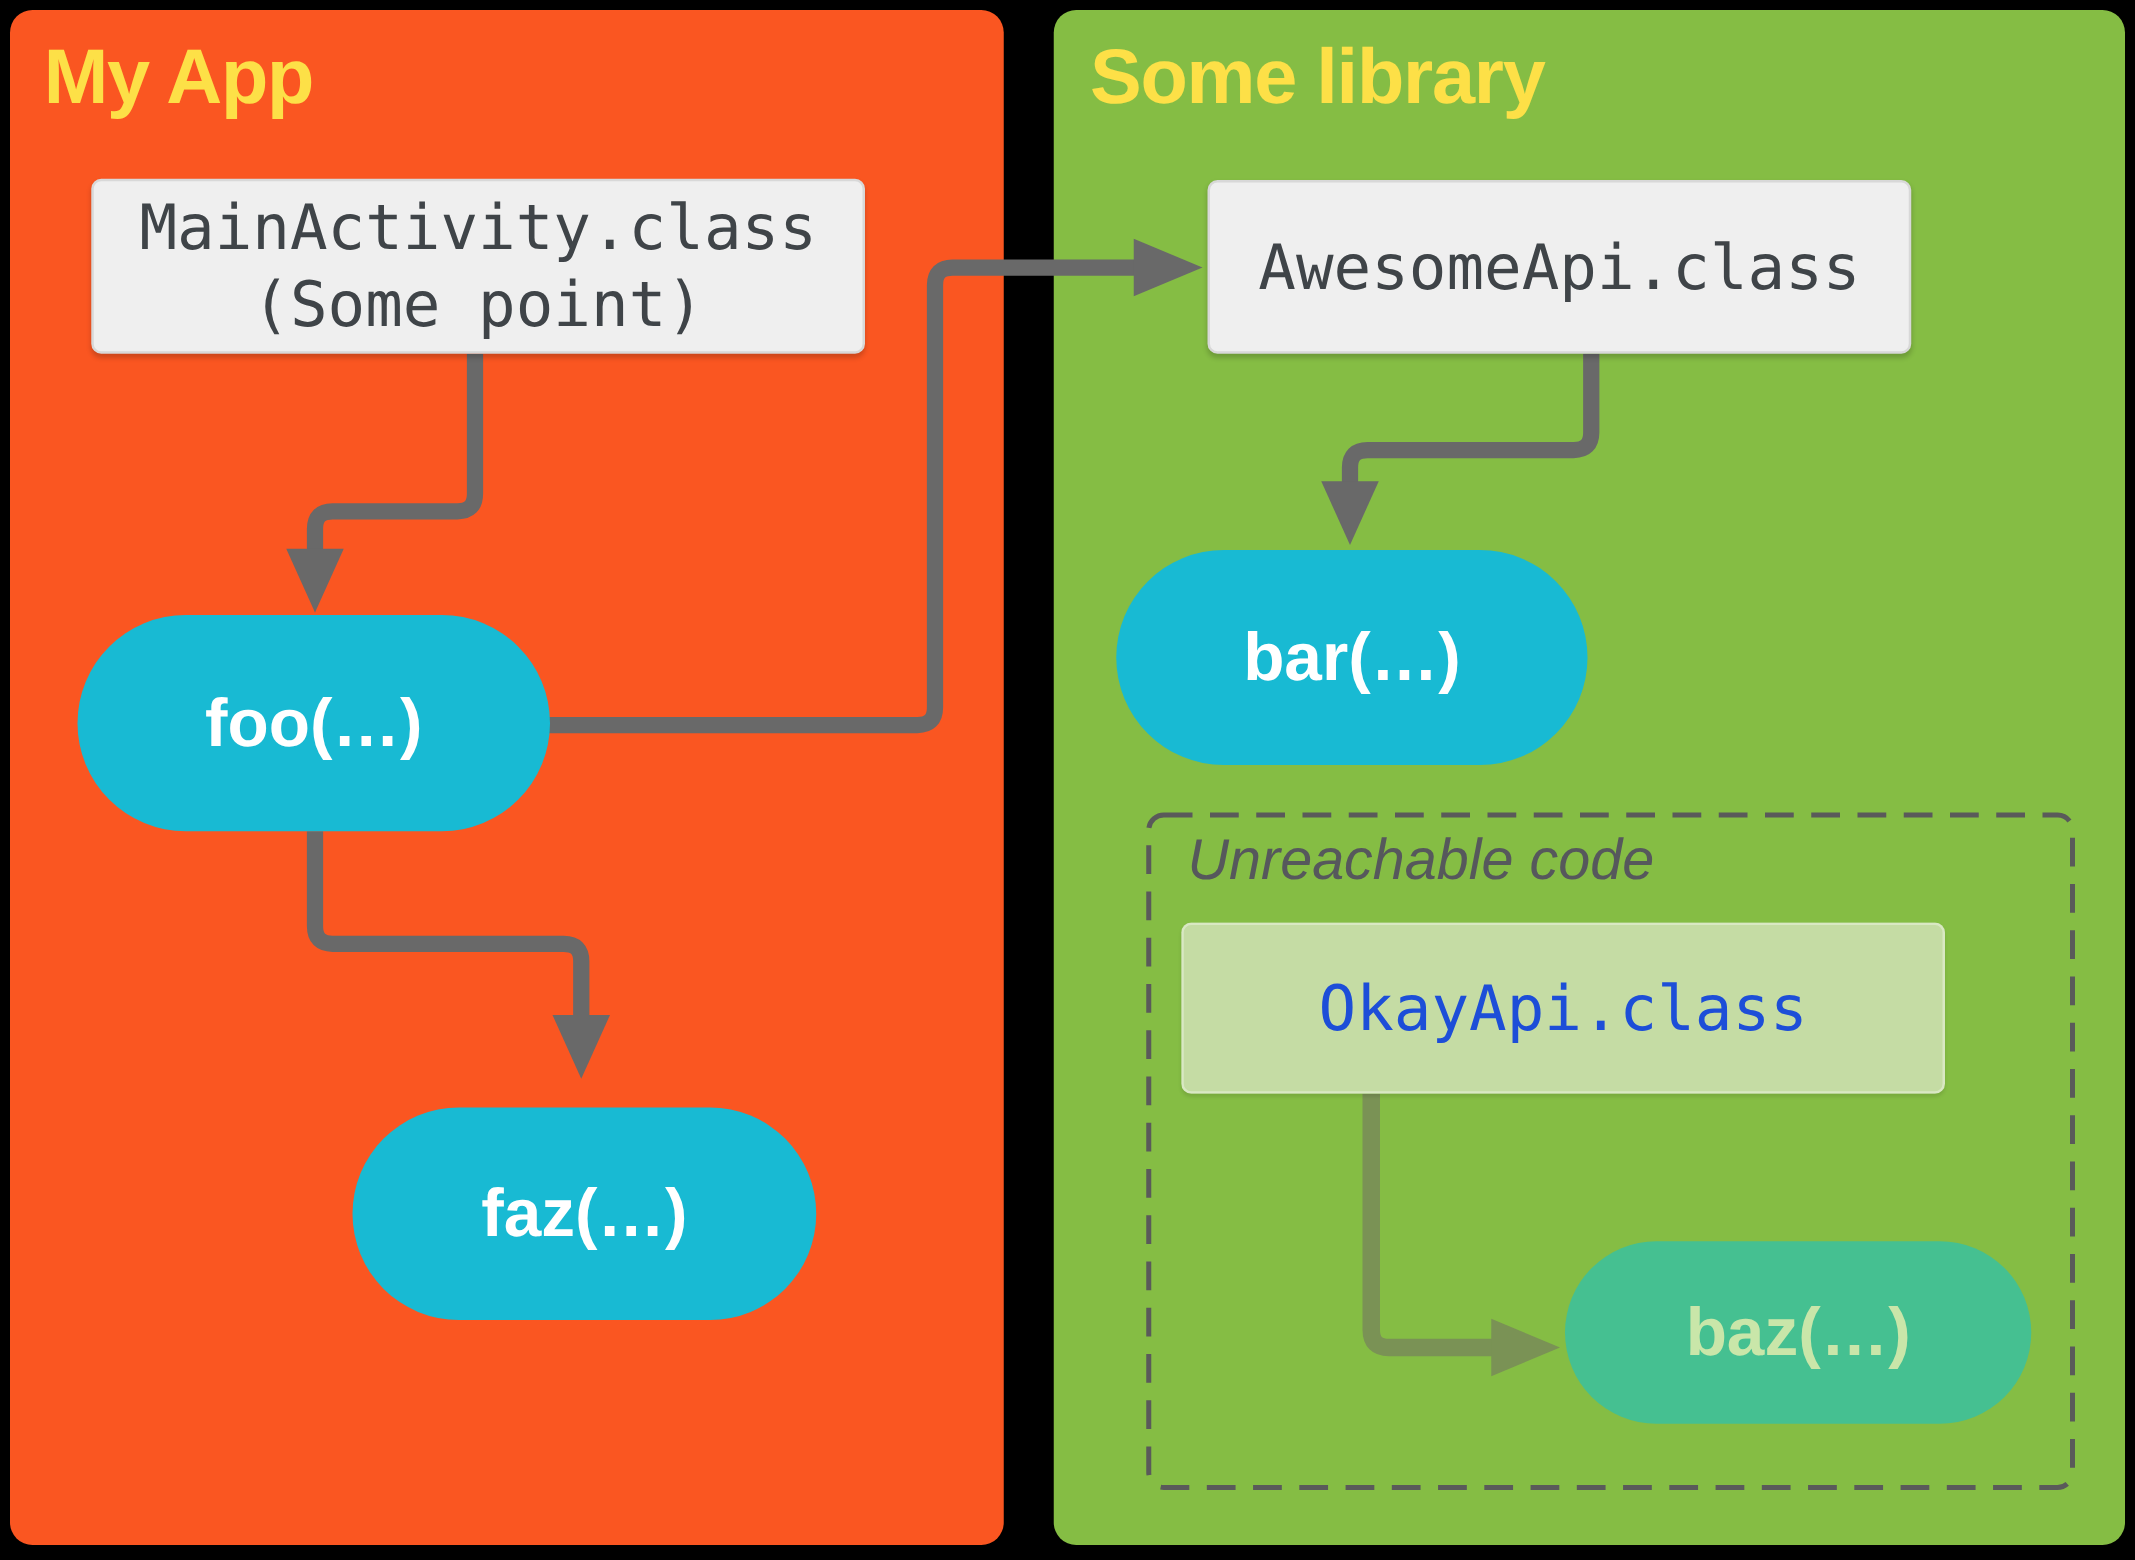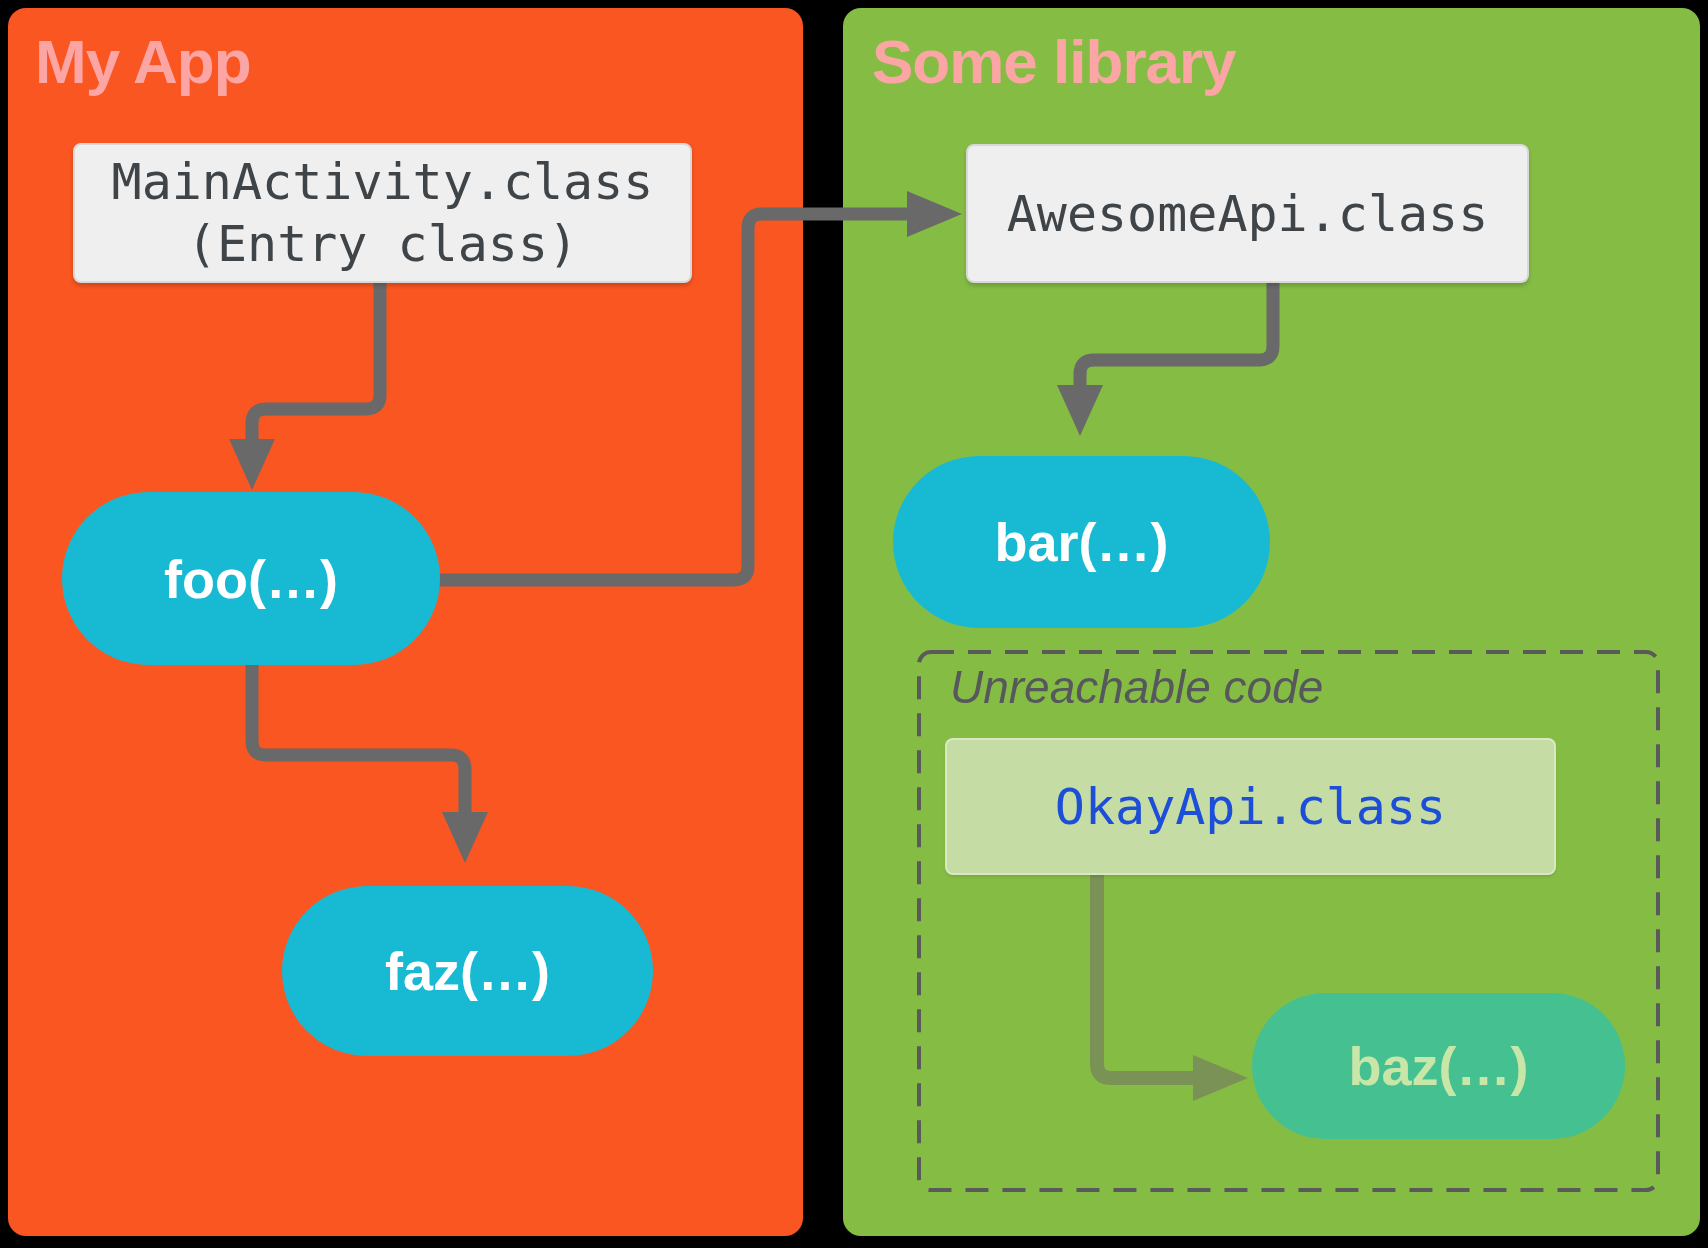--- a/index.html
+++ b/index.html
@@ -1,41 +1,41 @@
 <!DOCTYPE html>
 <html><head>
 <meta charset="utf-8">
 <style>
   html,body{margin:0;padding:0;background:#000;}
   body{width:1708px;height:1248px;position:relative;overflow:hidden;
        font-family:"Liberation Sans",sans-serif;}
   .panel{position:absolute;top:8px;height:1228px;border-radius:18px;}
   #panel-app{left:8px;width:795px;background:#FA5621;}
   #panel-lib{left:843px;width:857px;background:#85BD44;}
-  .panel-title{position:absolute;top:18px;color:#fca5a5;font-size:62px;
+  .panel-title{position:absolute;top:18px;color:#fde047;font-size:62px;
        font-weight:bold;letter-spacing:-1px;white-space:nowrap;}
   #title-app{left:35px;top:26px;}
   #title-lib{left:872px;top:26px;}
   .classbox{position:absolute;background:#EFEFEF;border:2px solid #D8D8D8;
        border-radius:8px;box-sizing:border-box;display:flex;flex-direction:column;
        align-items:center;justify-content:center;
        font-family:"DejaVu Sans Mono","Liberation Mono",monospace;
        font-size:50px;color:#3F4448;line-height:62px;white-space:nowrap;
        box-shadow:0 3px 4px rgba(0,0,0,0.18);}
   #node-mainactivity{left:73px;top:143px;width:619px;height:140px;}
   #node-awesomeapi{left:966px;top:144px;width:563px;height:139px;}
   #node-okayapi{left:945px;top:738px;width:611px;height:137px;
        background:#C5DCA4;border:2px solid rgba(255,255,255,0.35);
        color:#1d4ed8;box-shadow:0 2px 3px rgba(0,0,0,0.10);}
   .pill{position:absolute;background:#18BAD3;border-radius:95px;
        display:flex;align-items:center;justify-content:center;
        color:#fff;font-size:54px;font-weight:bold;white-space:nowrap;}
   #node-foo{left:62px;top:492px;width:378px;height:173px;}
   #node-faz{left:282px;top:886px;width:371px;height:170px;}
-  #node-bar{left:893px;top:456px;width:377px;height:172px;align-items:center;}
+  #node-bar{left:893px;top:440px;width:377px;height:172px;align-items:center;}
   #node-baz{left:1252px;top:993px;width:373px;height:146px;
        background:#45C091;color:#C9E6A9;}
   #edges{position:absolute;left:0;top:0;z-index:5;pointer-events:none;}
   .node{z-index:10;}
   #unreachable-label{position:absolute;left:950px;top:660px;z-index:10;
        font-size:46px;font-style:italic;color:#56585C;font-weight:500;}
 </style>
 </head>
 <body>
 
@@ -70,21 +70,21 @@
   </g>
 
   <g>
     <path d="M1097,875 V1064 Q1097,1078 1111,1078 H1194" fill="none" stroke-width="14" stroke="#7A9255"></path>
     <polygon points="1248,1078 1193,1055 1193,1101" fill="#7A9255"></polygon>
   </g>
 </svg>
 
 <div class="classbox node" id="node-mainactivity">
   <div>MainActivity.class</div>
-  <div>(Entry class)</div>
+  <div>(Some point)</div>
 </div>
 
 <div class="classbox node" id="node-awesomeapi">
   <div>AwesomeApi.class</div>
 </div>
 
 <div class="classbox node" id="node-okayapi">
   <div>OkayApi.class</div>
 </div>
 

